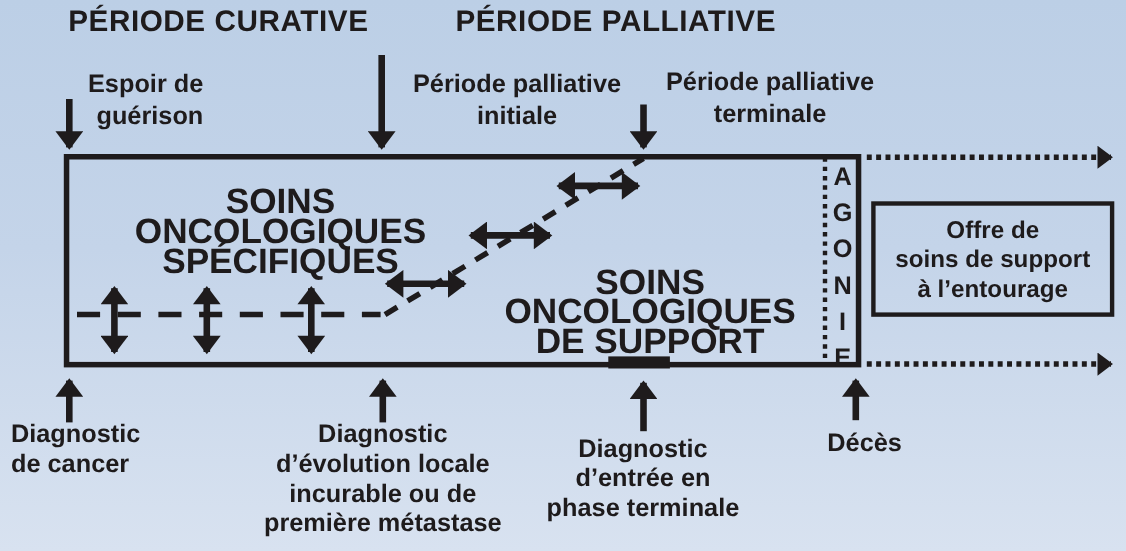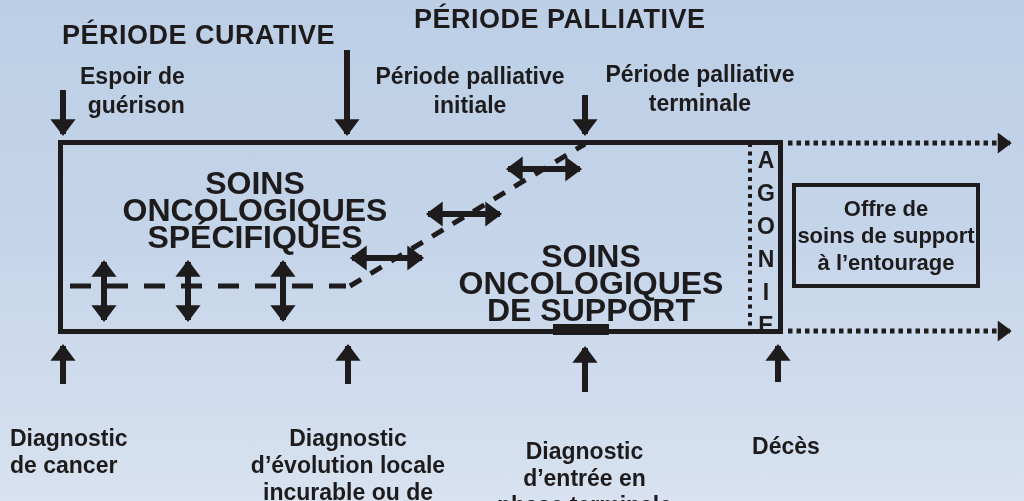--- a/index.html
+++ b/index.html
@@ -33,33 +33,32 @@
     line-height: 27px;
     text-align: center;
     white-space: pre-line;
     z-index: 3;
   }
   .bottom-label {
     font-size: 23px;
     line-height: 27px;
     white-space: pre-line;
     z-index: 3;
-    margin-top: 44px;
   }
   .bottom-label.center { text-align: center; }
   .main-box {
     left: 58px; top: 140px;
     width: 725px; height: 194px;
     border: 5px solid #1e1b1c;
     box-sizing: border-box;
     z-index: 1;
   }
   .side-box {
     left: 792px; top: 183px;
-    width: 188px; height: 105px;
+    width: 221px; height: 105px;
     border: 4px solid #1e1b1c;
     box-sizing: border-box;
     display: flex;
     align-items: center;
     justify-content: center;
     z-index: 3;
   }
   .side-box-text {
     font-size: 22px;
     line-height: 27px;
@@ -81,21 +80,21 @@
     position: absolute;
     left: 0; top: 0;
     z-index: 2;
   }
 </style>
 </head>
 <body>
 
 <div class="stage">
 
-  <div class="abs heading" style="left:62px; top:20px;">PÉRIODE CURATIVE</div>
+  <div class="abs heading" style="left:62px; top:4px;">PÉRIODE CURATIVE</div>
   <div class="abs heading" style="left:414px; top:4px;">PÉRIODE PALLIATIVE</div>
 
   <div class="abs label" style="left:80px; top:62px;text-align:right;">Espoir de
 guérison</div>
   <div class="abs label center" style="left:370px; top:62px; width:200px;">Période palliative
 initiale</div>
   <div class="abs label center" style="left:600px; top:60px; width:200px;">Période palliative
 terminale</div>
 
   <div class="abs main-box"></div>

